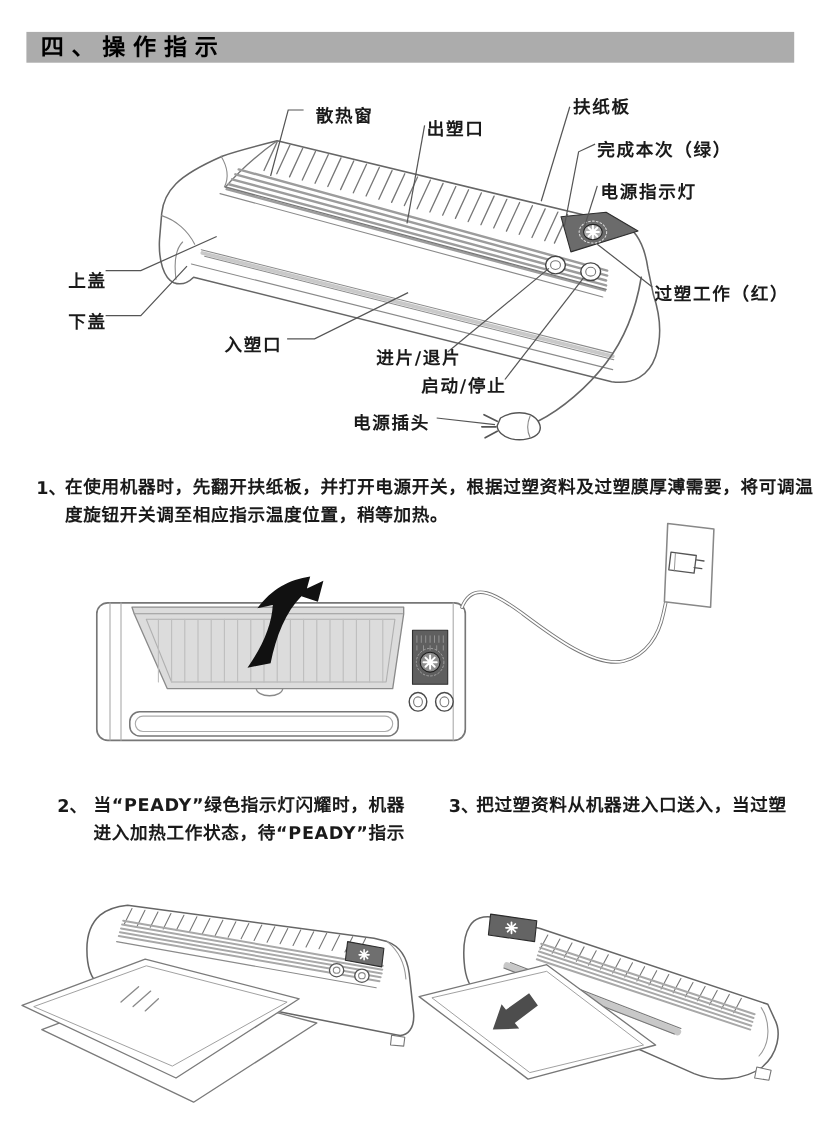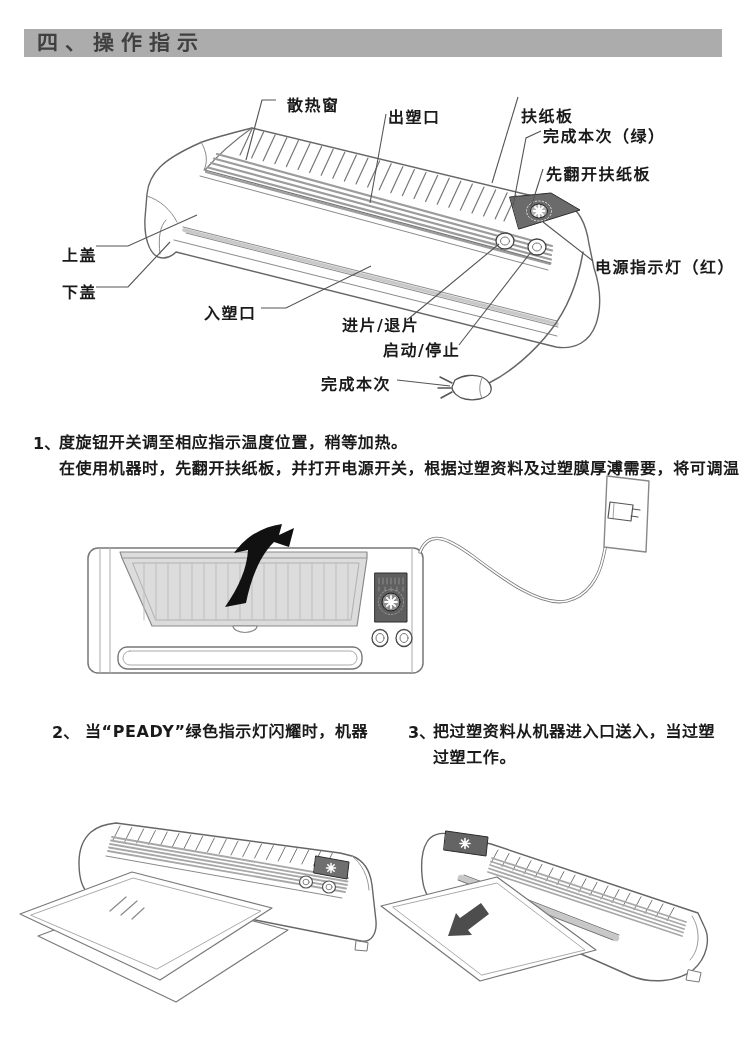--- a/index.html
+++ b/index.html
@@ -8,21 +8,21 @@
     font-family:"DejaVu Sans","Liberation Sans",sans-serif;
     overflow:hidden;color:#1c1c1c;
   }
   #art{position:absolute;left:0;top:0;z-index:0;}
   .titlebar{
     position:absolute;left:24px;top:29px;width:698px;height:28px;
     background:#acacac;z-index:1;
   }
   .titlebar span{
     display:block;padding-left:13px;line-height:28px;
-    font-size:21px;font-weight:bold;letter-spacing:7px;color:#404040;
+    font-size:21px;font-weight:bold;letter-spacing:7px;color:#000000;
     white-space:nowrap;
   }
   .label{
     position:absolute;z-index:2;font-size:16px;font-weight:bold;
     letter-spacing:1.5px;white-space:nowrap;color:#1a1a1a;
   }
   .step{position:absolute;z-index:2;font-size:16px;font-weight:bold;color:#1a1a1a;}
   .step .num{position:absolute;left:0;top:0;letter-spacing:0;}
   .step .lines div{line-height:26px;white-space:nowrap;letter-spacing:0.6px;}
   #step1 .lines{margin-left:26px;}
@@ -262,45 +262,45 @@
     <path fill="#4d4d4d" d="M448,936 L472,935 L468,930 L489,914 L481,903 L460,918 L456,913 Z"></path>
   </g>
 </svg>
 
 <div class="titlebar">
   <span>四、操作指示</span>
 </div>
 
 <span class="label" style="left:287px;top:92px">散热窗</span>
 <span class="label" style="left:388px;top:104px">出塑口</span>
-<span class="label" style="left:521px;top:103px">扶纸板</span>
+<span class="label" style="left:521px;top:84px">扶纸板</span>
 <span class="label" style="left:543px;top:123px">完成本次（绿）</span>
-<span class="label" style="left:546px;top:161px">先翻开扶纸板</span>
-<span class="label" style="left:595px;top:254px">电源指示灯（红）</span>
+<span class="label" style="left:546px;top:161px">电源指示灯</span>
+<span class="label" style="left:595px;top:254px">过塑工作（红）</span>
 <span class="label" style="left:62px;top:242px">上盖</span>
 <span class="label" style="left:62px;top:279px">下盖</span>
 <span class="label" style="left:204px;top:300px">入塑口</span>
 <span class="label" style="left:342px;top:312px">进片/退片</span>
 <span class="label" style="left:383px;top:337px">启动/停止</span>
-<span class="label" style="left:321px;top:371px">完成本次</span>
+<span class="label" style="left:321px;top:371px">电源插头</span>
 
 <div class="step" id="step1" style="left:33px;top:430px">
   <span class="num">1、</span>
   <div class="lines">
+    <div>在使用机器时，先翻开扶纸板，并打开电源开关，根据过塑资料及过塑膜厚溥需要，将可调温</div>
     <div>度旋钮开关调至相应指示温度位置，稍等加热。</div>
-    <div>在使用机器时，先翻开扶纸板，并打开电源开关，根据过塑资料及过塑膜厚溥需要，将可调温</div>
   </div>
 </div>
 
 <div class="step" id="step2" style="left:52px;top:719px">
   <span class="num">2、</span>
   <div class="lines">
     <div>当“PEADY”绿色指示灯闪耀时，机器</div>
+    <div>进入加热工作状态，待“PEADY”指示</div>
   </div>
 </div>
 
 <div class="step" id="step3" style="left:408px;top:719px">
   <span class="num">3、</span>
   <div class="lines">
     <div>把过塑资料从机器进入口送入，当过塑</div>
-    <div>过塑工作。</div>
   </div>
 </div>
 
 </body></html>

